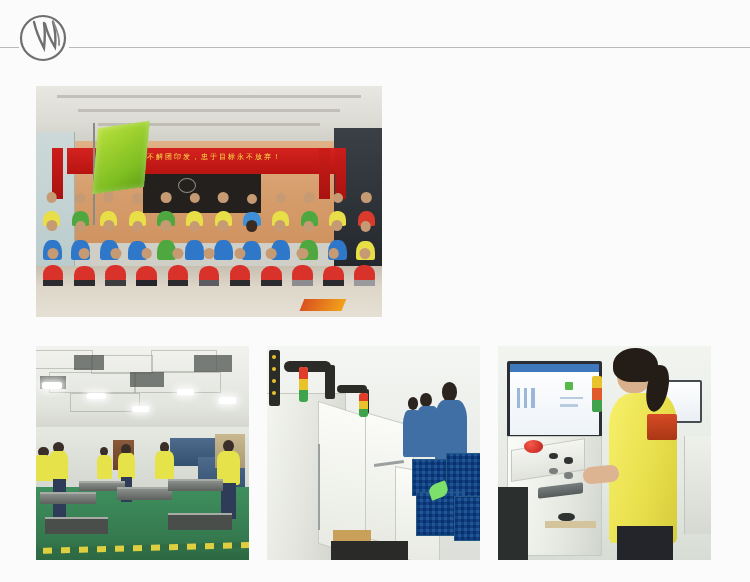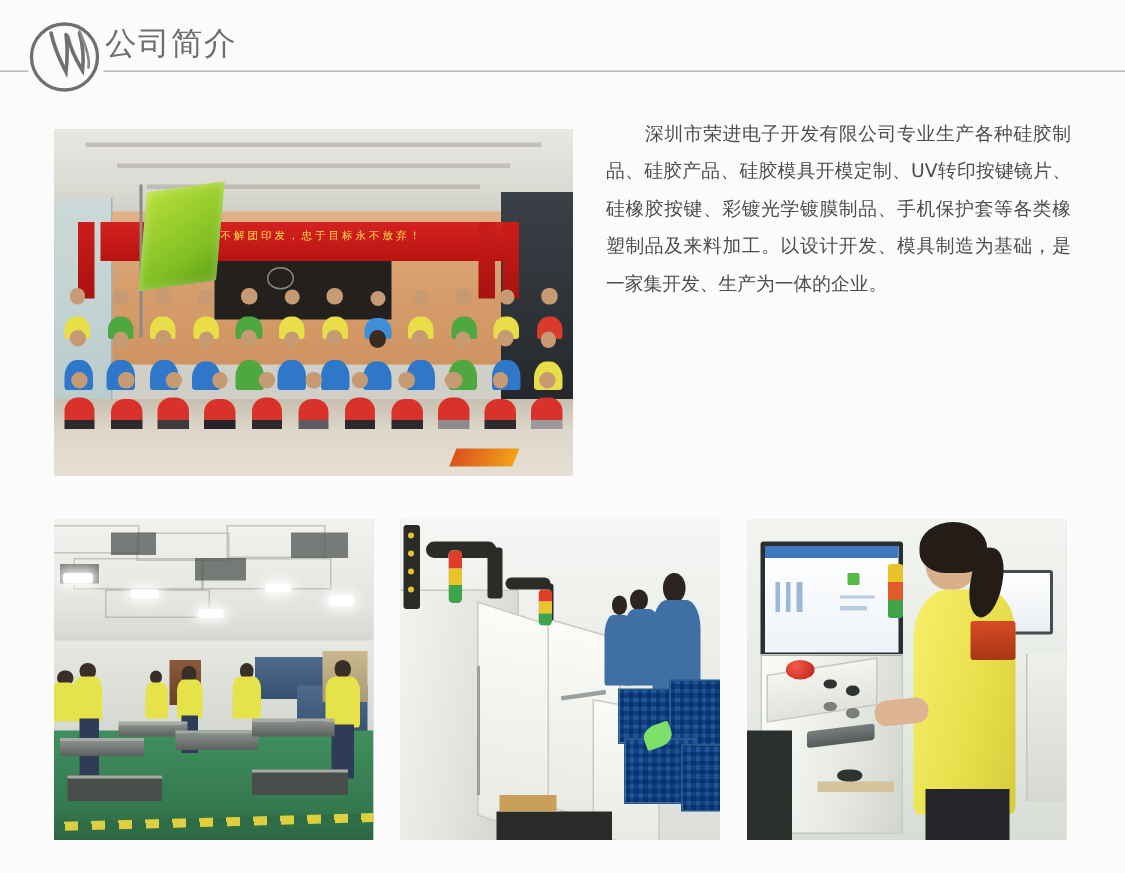--- a/index.html
+++ b/index.html
@@ -347,21 +347,20 @@
   <div class="logo-mark">
     <svg width="56" height="56" viewBox="0 0 56 56">
       <circle cx="27" cy="30" r="22" fill="none" stroke="#6f6f6f" stroke-width="2.2"></circle>
       <path d="M18 14 C21 27, 25 34, 28 40 C29 31, 29 22, 28 15" fill="none" stroke="#6f6f6f" stroke-width="2.4" stroke-linecap="round"></path>
       <path d="M29 16 C32 28, 36 34, 39 39 C40 30, 39 21, 37 14" fill="none" stroke="#6f6f6f" stroke-width="2.4" stroke-linecap="round"></path>
       <path d="M37 13 C42 24, 44 31, 43 37" fill="none" stroke="#8a8a8a" stroke-width="1.8" stroke-linecap="round"></path>
     </svg>
   </div>
 
   <div class="title-wrap">
-    <span class="title-cn">公司简介</span>
   </div>
 </div>
 
 <div class="hero-photo">
   <div class="ph">
     <div class="p1-ceiling"></div>
     <div class="p1-ceil-slat" style="left:6%;top:4%;width:88%;"></div>
     <div class="p1-ceil-slat" style="left:12%;top:10%;width:76%;"></div>
     <div class="p1-ceil-slat" style="left:18%;top:16%;width:64%;"></div>
 
@@ -541,21 +540,20 @@
       <div style="position:relative;width:6.2%;height:38px;">
         <div class="head" style="top:0;width:54%;padding-top:54%;"></div>
         <div class="pp" style="position:absolute;top:46%;width:100%;height:42%;background:#d8322a;"></div>
         <div style="position:absolute;bottom:0;width:100%;height:14%;background:#9a9a9e;"></div>
       </div>
     </div>
   </div>
 </div>
 
 <div class="hero-text">
-  <p class="para">深圳市荣进电子开发有限公司专业生产各种硅胶制品、硅胶产品、硅胶模具开模定制、UV转印按键镜片、硅橡胶按键、彩镀光学镀膜制品、手机保护套等各类橡塑制品及来料加工。以设计开发、模具制造为基础，是一家集开发、生产为一体的企业。</p>
 </div>
 
 <div class="gallery">
 
   <div class="gallery-item">
     <div class="ph">
       <div class="p2-ceiling"></div>
       <div class="p2-tile" style="left:-4%;top:2%;width:30%;height:8%;"></div>
       <div class="p2-tile" style="left:26%;top:4%;width:28%;height:8%;"></div>
       <div class="p2-tile" style="left:54%;top:2%;width:30%;height:9%;"></div>

